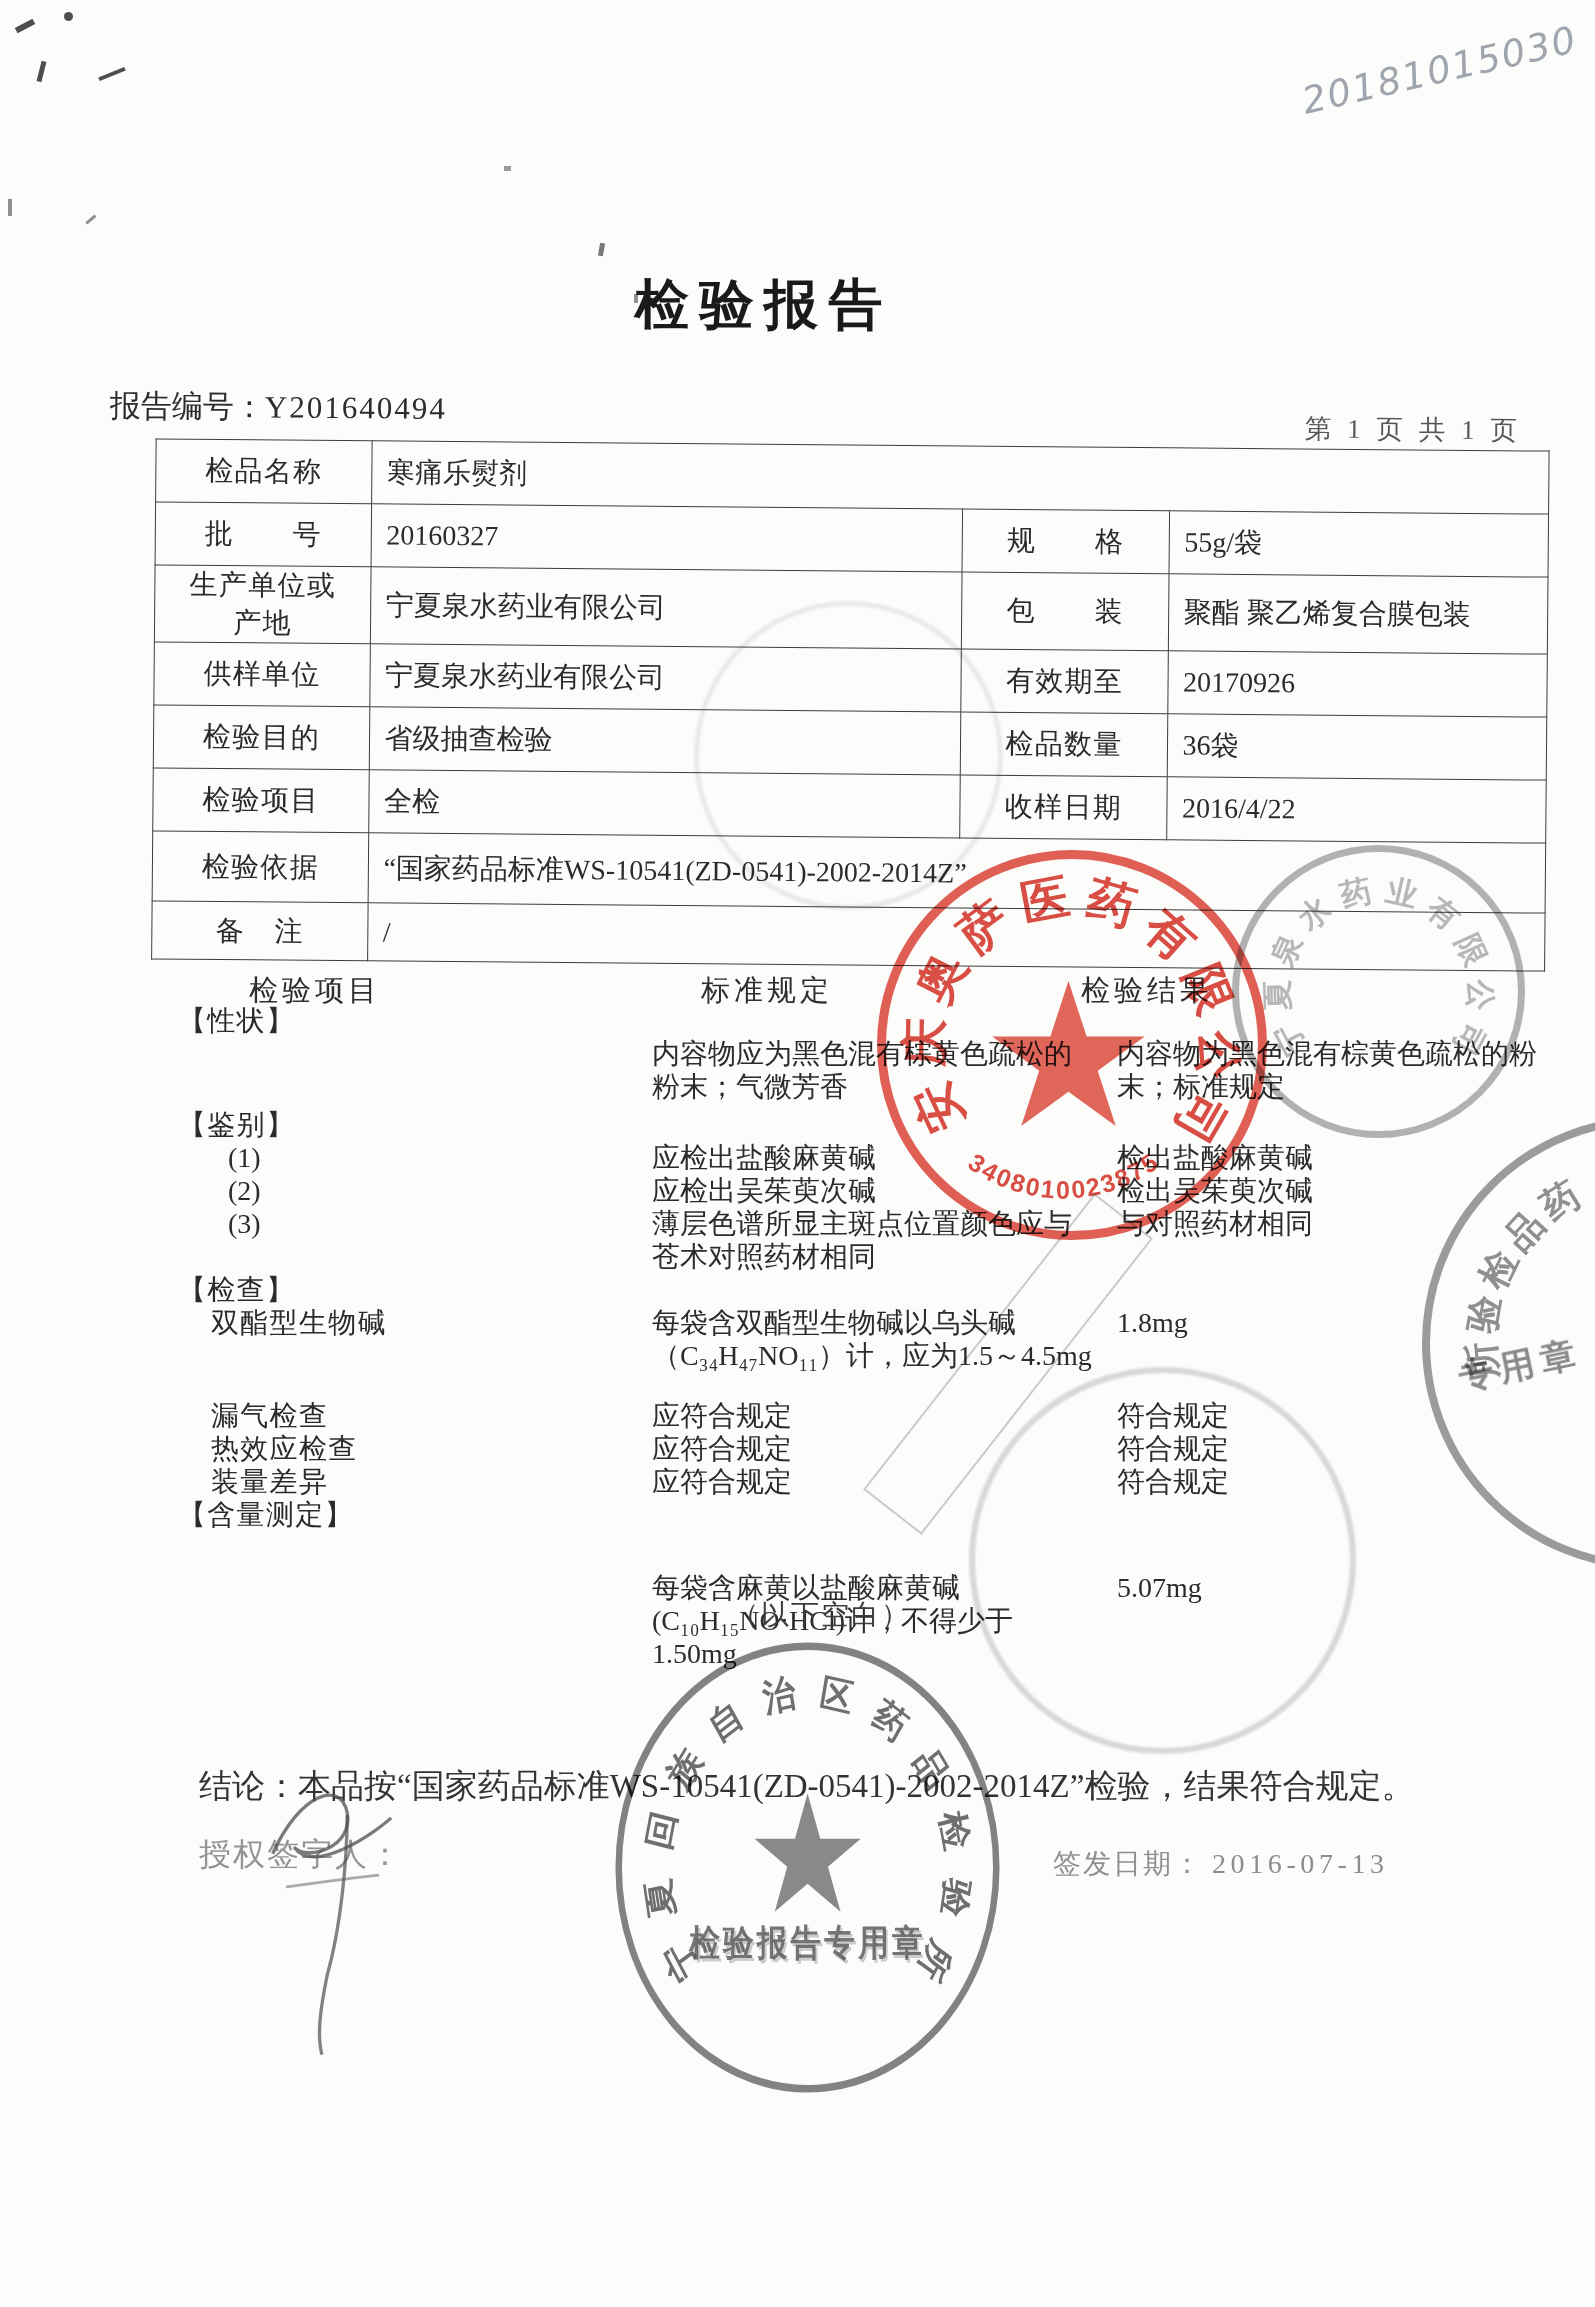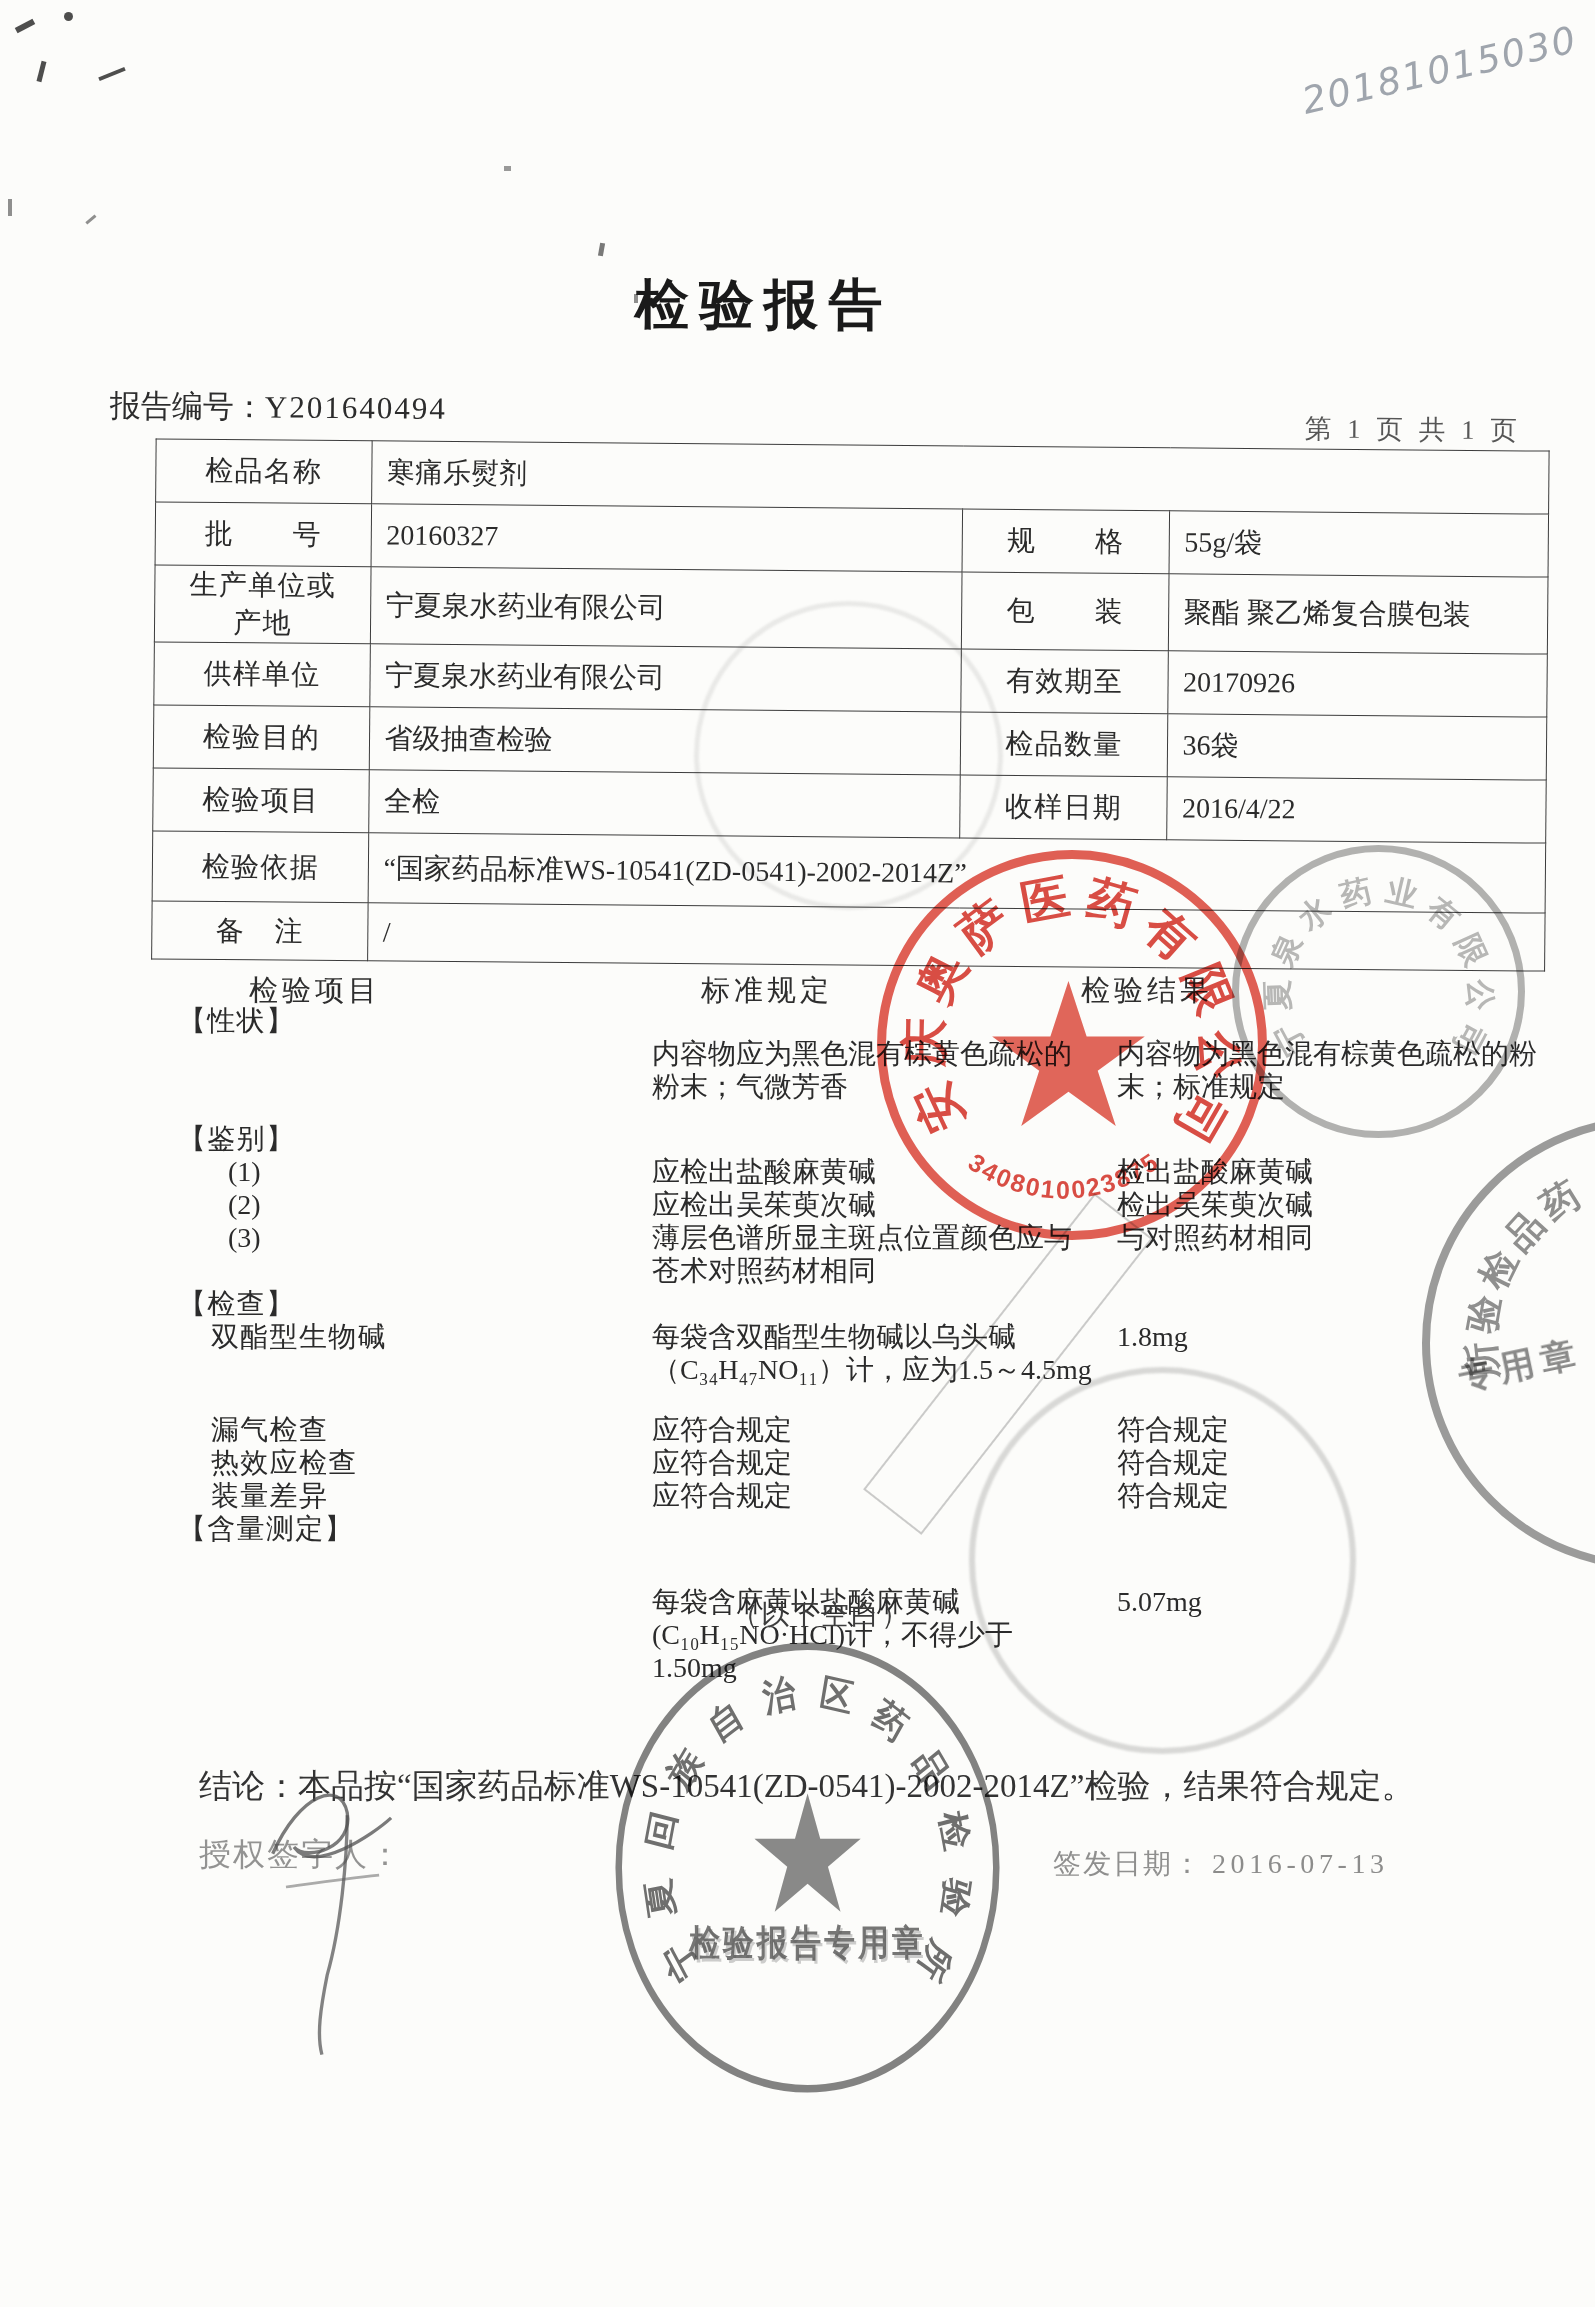--- a/index.html
+++ b/index.html
@@ -45,21 +45,21 @@
   .results{
     position:absolute;left:170px;top:1004px;width:1395px;
     font-size:28px;line-height:33px;color:#2b2b2b;
   }
   .rrow{display:grid;grid-template-columns:482px 445px 468px;}
   .rrow .c2{padding-right:4px;}
   .rrow .c3{padding-left:20px;}
   .rrow .sec{padding-left:8px;letter-spacing:1.3px;}
   .rrow .sub{padding-left:58px;}
   .rrow .itm{padding-left:41px;letter-spacing:1.3px;}
-  .mt10{margin-top:19px;} .mt40{margin-top:26.6px;} .mt60{margin-top:40px;}
+  .mt10{margin-top:5px;} .mt40{margin-top:26.6px;} .mt60{margin-top:40px;}
   .below-blank{position:absolute;left:731px;top:1596px;font-size:28px;letter-spacing:2px;color:#3d3d3d;}
   
   .conclusion{position:absolute;left:199px;top:1764px;width:1329px;font-size:33px;white-space:nowrap;color:#333;}
   .signer{position:absolute;left:199px;top:1833px;font-size:32px;color:rgba(60,60,60,.55);letter-spacing:2px;}
   .issue{position:absolute;left:1053px;top:1845px;font-size:28px;color:rgba(70,70,70,.6);letter-spacing:2px;}
   .issue .d{letter-spacing:4.6px;color:rgba(80,80,80,.65);}
   .sig-svg{position:absolute;left:246px;top:1754px;}
   
   .stamp{position:absolute;border-radius:50%;mix-blend-mode:multiply;pointer-events:none;}
   .stamp .arc-span{position:absolute;left:50%;top:50%;font-weight:bold;}

